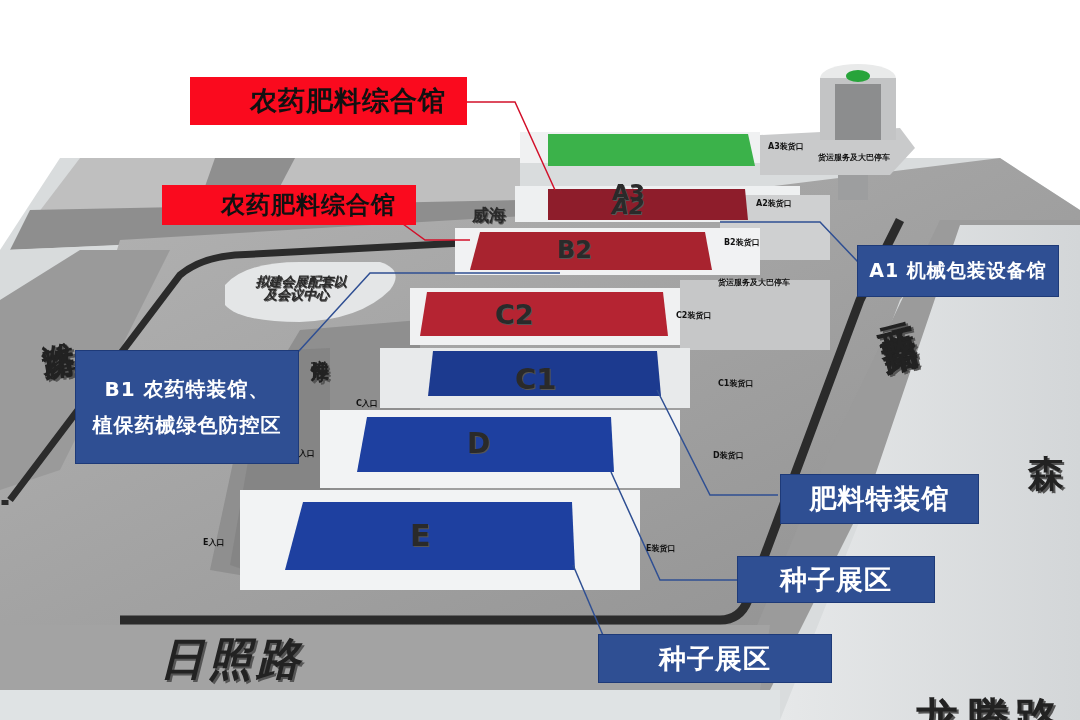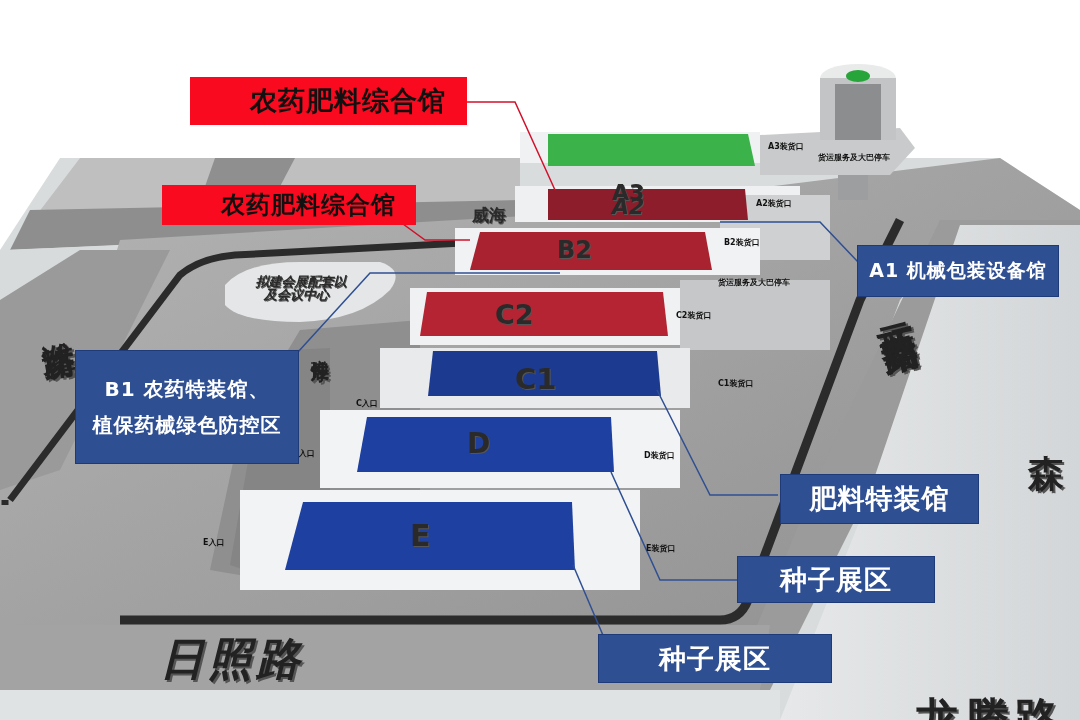--- a/index.html
+++ b/index.html
@@ -108,21 +108,21 @@
   <div class="hall-label" style="left:410px;top:518px;font-size:30px;">E</div>
 
   <div class="tiny" style="left:768px;top:141px;">A3装货口</div>
   <div class="tiny" style="left:818px;top:152px;">货运服务及大巴停车</div>
   <div class="tiny" style="left:756px;top:198px;">A2装货口</div>
   <div class="tiny" style="left:716px;top:237px;padding-left:8px;">B2装货口</div>
   <div class="tiny" style="left:718px;top:277px;">货运服务及大巴停车</div>
   <div class="tiny" style="left:676px;top:310px;">C2装货口</div>
   <div class="tiny" style="left:718px;top:378px;">C1装货口</div>
   <div class="tiny" style="left:356px;top:398px;">C入口</div>
-  <div class="tiny" style="left:638px;top:450px;padding-left:6px;">D装货口</div>
+  <div class="tiny" style="left:707px;top:450px;padding-left:6px;">D装货口</div>
   <div class="tiny" style="left:292px;top:448px;">D入口</div>
   <div class="tiny" style="left:646px;top:543px;">E装货口</div>
   <div class="tiny" style="left:203px;top:537px;">E入口</div>
 
   <div class="hall-label" style="left:255px;top:275px;font-size:13px;line-height:13px;transform:skewX(-15deg);">
     <div>拟建会展配套以</div>
     <div style="padding-left:12px">及会议中心</div>
   </div>
   <div class="vroad" style="left:308px;top:345px;font-size:18px;writing-mode:vertical-rl;">弹性展厅</div>
   <div class="hall-label" style="left:472px;top:204px;font-size:17px;">威海</div>

